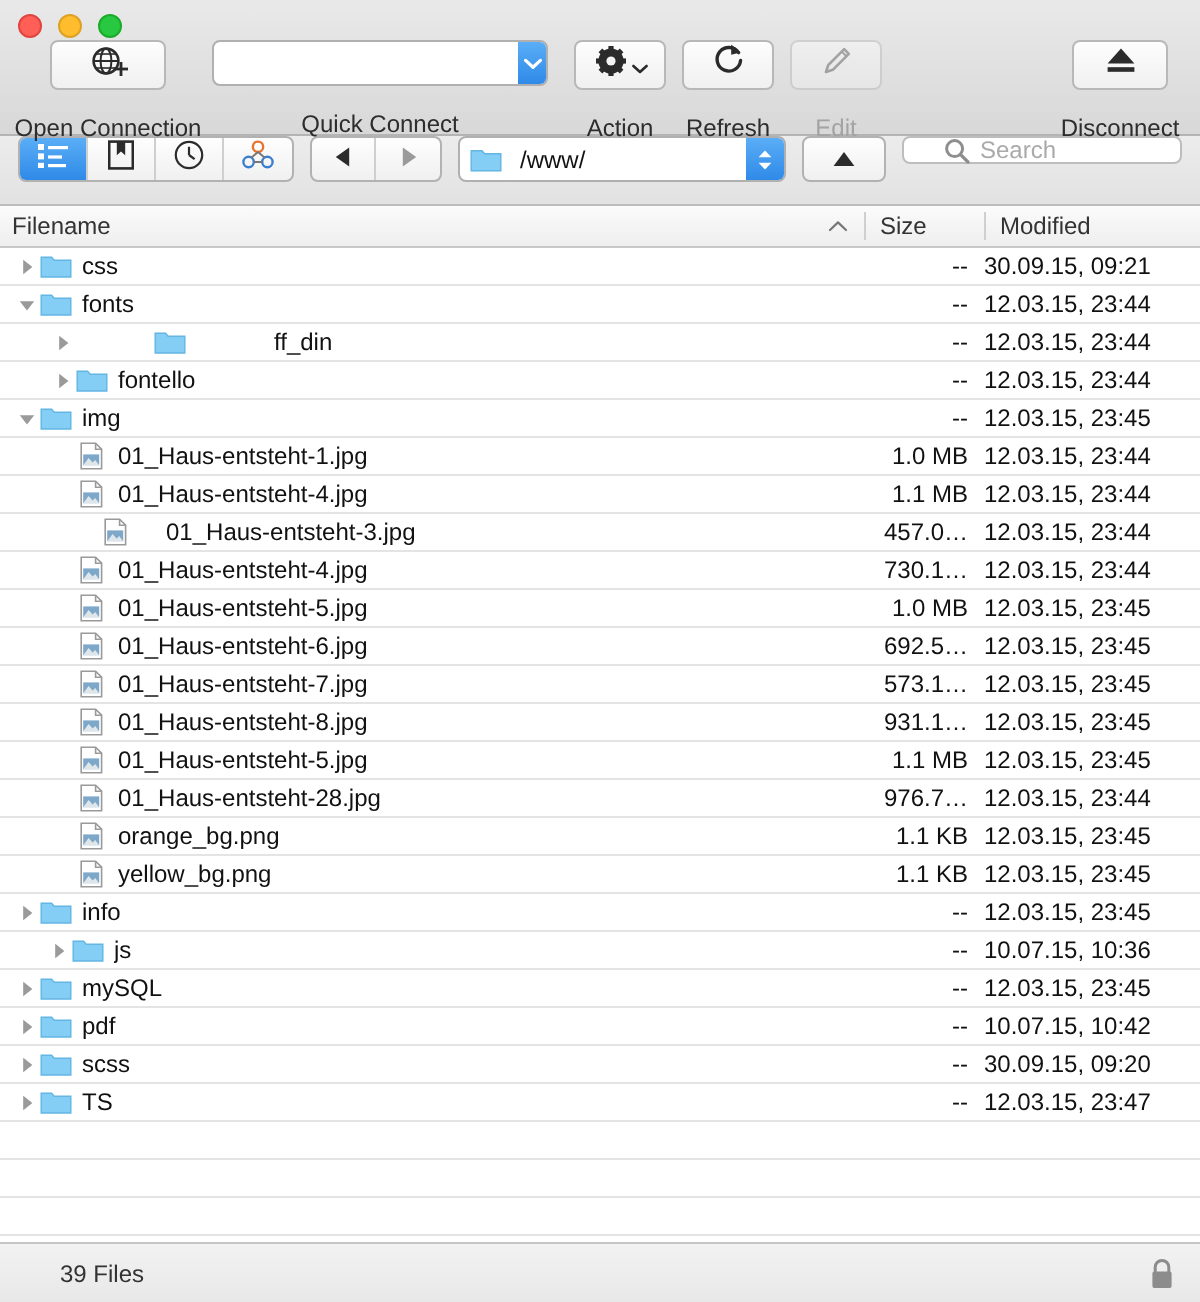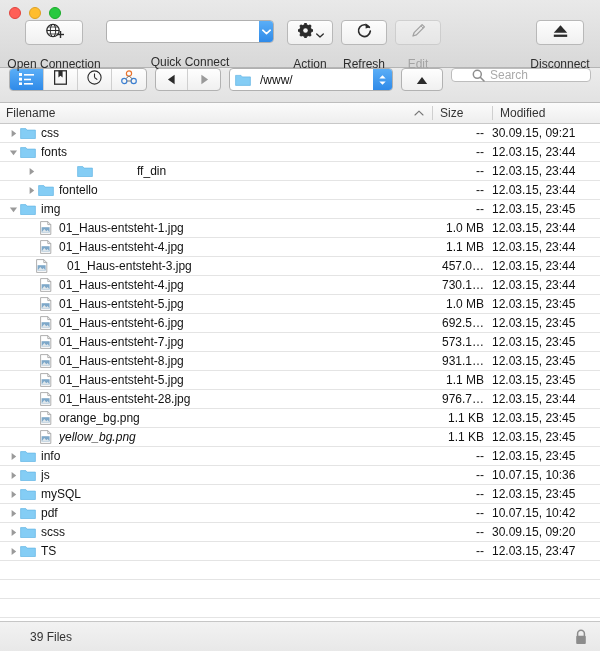--- a/index.html
+++ b/index.html
@@ -515,21 +515,21 @@
             <path d="M9.8 0.6 v3 h3" fill="none" stroke="#9a9a9a" stroke-width="0.8"></path>
             <rect x="3.6" y="6.2" width="8" height="5.4" fill="#7ea8c9"></rect>
             <path d="M3.6 11.6 L6.3 8 L8.3 10.3 L9.6 9 L11.6 11.6 Z" fill="#dfe6ea"></path>
           </svg>
           <span class="fname">01_Haus-entsteht-4.jpg</span>
         </div>
         <div class="size">1.1 MB</div>
         <div class="mod">12.03.15, 23:44</div>
       </div>
       <div class="row">
-        <div class="name" style="padding-left: 8px; gap: 12px;">
+        <div class="name" style="padding-left: 24px; gap: 12px;">
           <span class="disc"></span>
           <svg viewBox="0 0 16 14" class="ico">
             <path d="M2.6 0.6 h7.2 l3 3 v9.8 h-10.2 Z" fill="#ffffff" stroke="#9a9a9a" stroke-width="0.8"></path>
             <path d="M9.8 0.6 v3 h3" fill="none" stroke="#9a9a9a" stroke-width="0.8"></path>
             <rect x="3.6" y="6.2" width="8" height="5.4" fill="#7ea8c9"></rect>
             <path d="M3.6 11.6 L6.3 8 L8.3 10.3 L9.6 9 L11.6 11.6 Z" fill="#dfe6ea"></path>
           </svg>
           <span class="fname">01_Haus-entsteht-3.jpg</span>
         </div>
         <div class="size">457.0…</div>
@@ -641,21 +641,21 @@
             <path d="M9.8 0.6 v3 h3" fill="none" stroke="#9a9a9a" stroke-width="0.8"></path>
             <rect x="3.6" y="6.2" width="8" height="5.4" fill="#7ea8c9"></rect>
             <path d="M3.6 11.6 L6.3 8 L8.3 10.3 L9.6 9 L11.6 11.6 Z" fill="#dfe6ea"></path>
           </svg>
           <span class="fname">orange_bg.png</span>
         </div>
         <div class="size">1.1 KB</div>
         <div class="mod">12.03.15, 23:45</div>
       </div>
       <div class="row">
-        <div class="name" style="padding-left: 24px; font-style: italic;">
+        <div class="name" style="padding-left: 24px;">
           <span class="disc"></span>
           <svg viewBox="0 0 16 14" class="ico">
             <path d="M2.6 0.6 h7.2 l3 3 v9.8 h-10.2 Z" fill="#ffffff" stroke="#9a9a9a" stroke-width="0.8"></path>
             <path d="M9.8 0.6 v3 h3" fill="none" stroke="#9a9a9a" stroke-width="0.8"></path>
             <rect x="3.6" y="6.2" width="8" height="5.4" fill="#7ea8c9"></rect>
             <path d="M3.6 11.6 L6.3 8 L8.3 10.3 L9.6 9 L11.6 11.6 Z" fill="#dfe6ea"></path>
           </svg>
           <span class="fname">yellow_bg.png</span>
         </div>
         <div class="size">1.1 KB</div>
@@ -670,21 +670,21 @@
           </span>
           <svg viewBox="0 0 16 14" class="ico">
             <path d="M0.6 2.6 h5.2 l1.3 1.5 h8.3 v8.4 h-14.8 Z" fill="#84cdf5" stroke="#63b5e4" stroke-width="0.7"></path>
           </svg>
           <span class="fname">info</span>
         </div>
         <div class="size">--</div>
         <div class="mod">12.03.15, 23:45</div>
       </div>
       <div class="row">
-        <div class="name" style="padding-left: 6px;">
+        <div class="name" style="padding-left: 22px;">
           <span class="disc">
             <svg viewBox="0 0 9 9" width="9" height="9">
               <path d="M2.6 0.9 L2.6 8.1 L7.2 4.5 Z" fill="#9a9a9a"></path>
             </svg>
           </span>
           <svg viewBox="0 0 16 14" class="ico">
             <path d="M0.6 2.6 h5.2 l1.3 1.5 h8.3 v8.4 h-14.8 Z" fill="#84cdf5" stroke="#63b5e4" stroke-width="0.7"></path>
           </svg>
           <span class="fname">js</span>
         </div>

